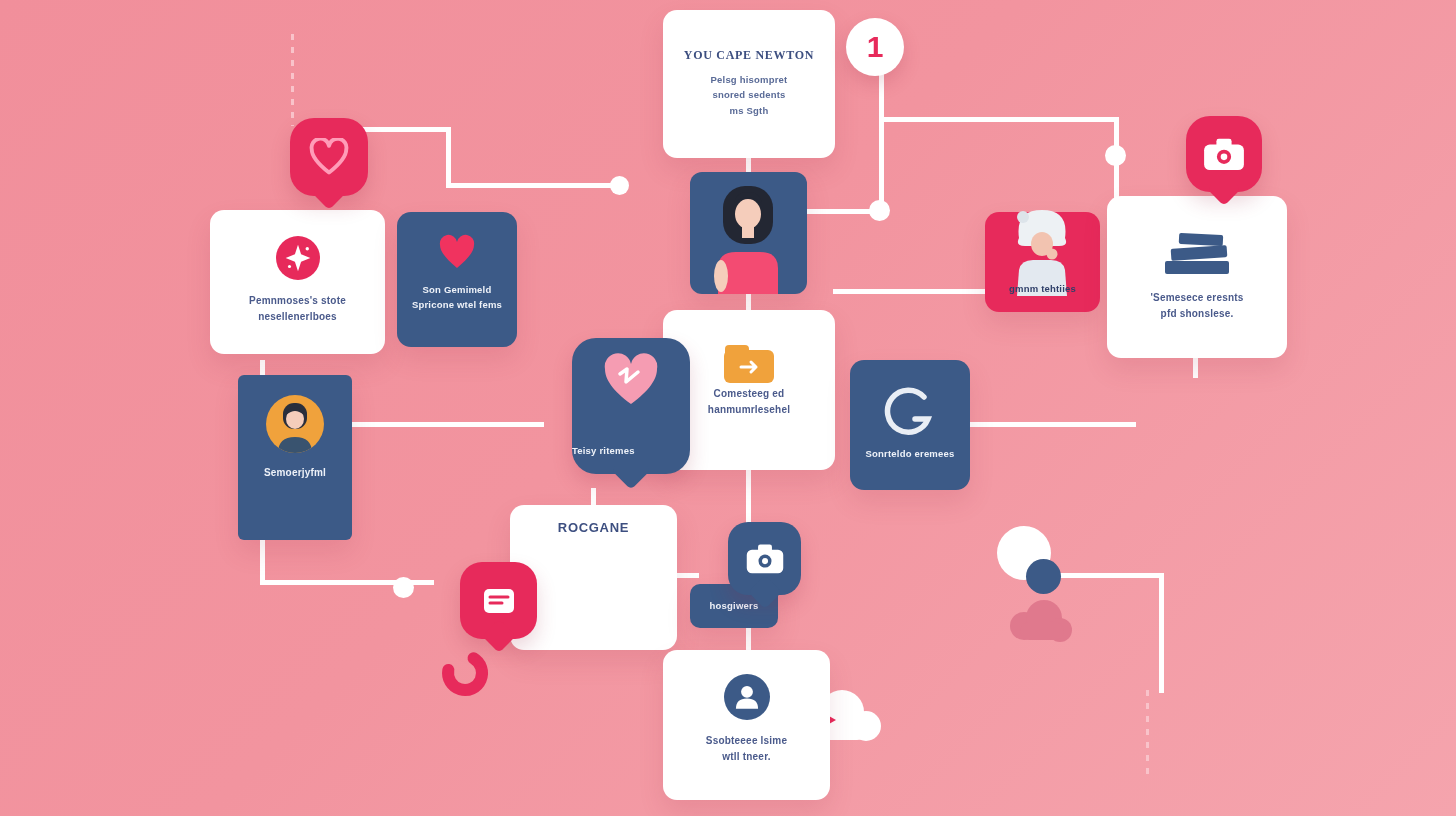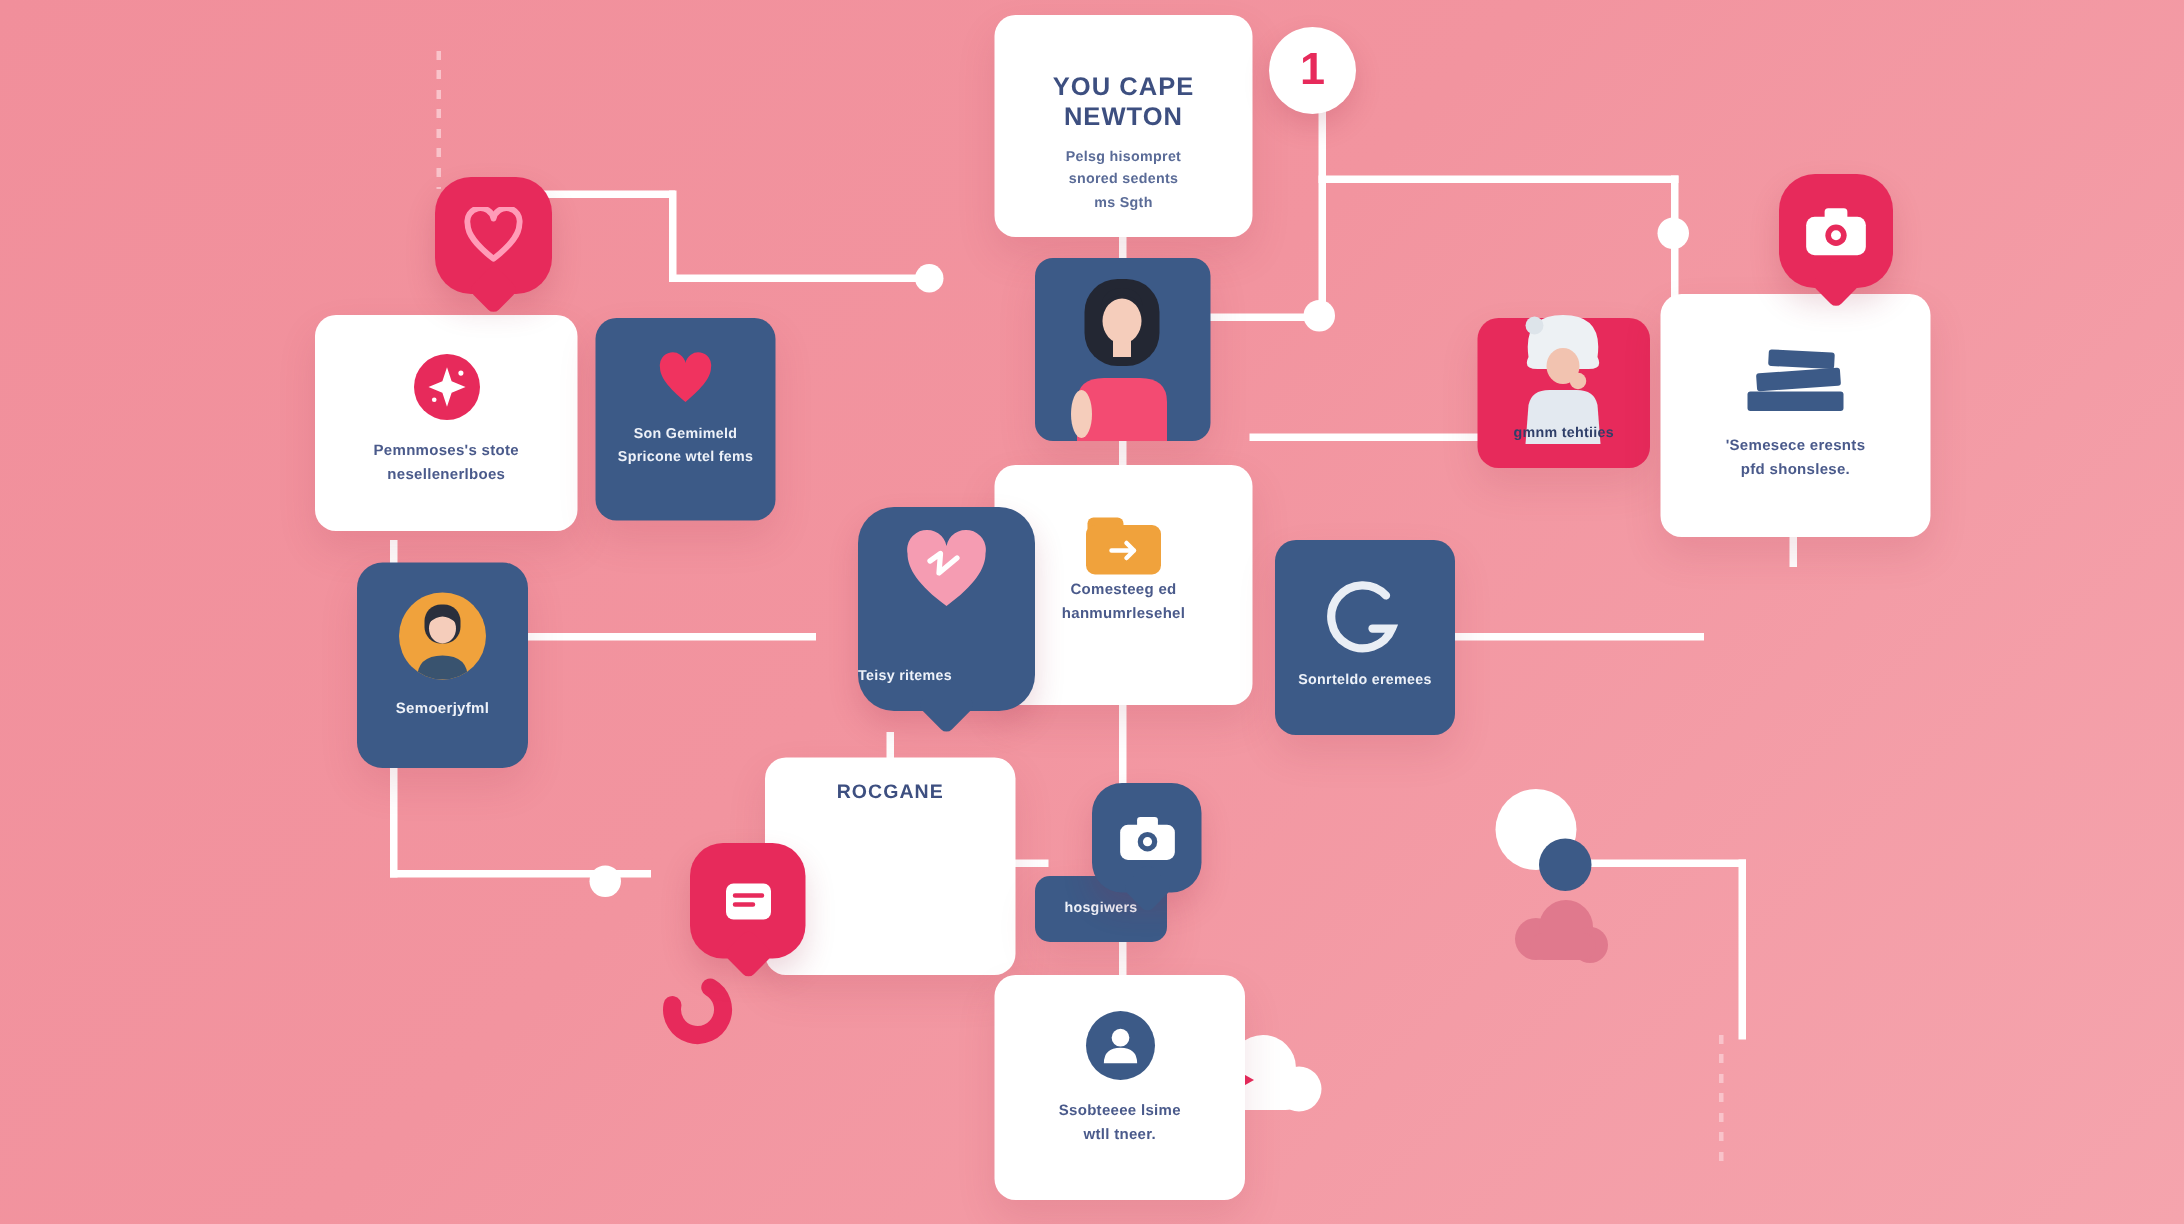--- a/index.html
+++ b/index.html
@@ -79,21 +79,21 @@
   <div class="shape" style="left:1026px;top:559px;width:35px;height:35px;background:#3c5a87;border-radius:50%;z-index:4;"></div>
   <svg class="shape" style="left:438px;top:644px;z-index:3;" width="54" height="54" viewBox="0 0 54 54">
     <path d="M35.5 14.3 A17 17 0 1 1 10.3 26" fill="none" stroke="#e72a5b" stroke-width="12" stroke-linecap="round"></path>
   </svg>
 
   <div class="badge" style="left:846px;top:18px;width:58px;height:58px;font-size:30px;">
     <span>1</span>
   </div>
 
   <div class="card white" style="left:663px;top:10px;width:172px;height:148px;padding-top:38px;box-sizing:border-box;">
-    <div class="title" style="font-size:17px;">YOU CAPE NEWTON</div>
+    <div class="title" style="font-size:12px;font-family:Liberation Serif, serif;">YOU CAPE NEWTON</div>
     <div class="body-text small" style="margin-top:9px;color:#5a6b97;">
       <div>Pelsg hisompret</div>
       <div>snored sedents</div>
       <div>ms Sgth</div>
     </div>
   </div>
 
   <div class="pin crimson-bg" style="left:258px;top:118px;width:78px;height:78px;border-radius:24px;">
     <div class="tail"></div>
     <svg width="42" height="38" viewBox="0 0 48 44">
@@ -174,21 +174,21 @@
       <rect x="6" y="35" width="64" height="13" rx="2" fill="#3c5a87"></rect>
       <rect x="12" y="21" width="56" height="12" rx="2" fill="#3c5a87" transform="rotate(-4 40 27)"></rect>
       <rect x="20" y="8" width="44" height="11" rx="2" fill="#3c5a87" transform="rotate(3 42 13)"></rect>
     </svg>
     <div class="body-text" style="margin-top:14px;">
       <div>'Semesece eresnts</div>
       <div>pfd shonslese.</div>
     </div>
   </div>
 
-  <div class="card navy" style="left:238px;top:375px;width:114px;height:137px;border-radius:17px;">
+  <div class="card navy" style="left:238px;top:375px;width:114px;height:165px;border-radius:6px;">
     <div style="margin-top:20px;width:58px;height:58px;border-radius:50%;background:#f0a23c;overflow:hidden;display:flex;justify-content:center;">
       <svg width="58" height="58" viewBox="0 0 58 58">
         <rect x="17" y="8" width="24" height="26" rx="11" fill="#2a2f3c"></rect>
         <ellipse cx="29" cy="24" rx="9" ry="10" fill="#f5cdbb"></ellipse>
         <path d="M20 20 Q22 12 29 12 Q36 12 38 20 Q33 16 29 16 Q25 16 20 20 Z" fill="#2a2f3c"></path>
         <path d="M12 58 Q12 42 29 42 Q46 42 46 58 Z" fill="#39536f"></path>
       </svg>
     </div>
     <div class="body-text" style="margin-top:12px;">Semoerjyfml</div>
   </div>

